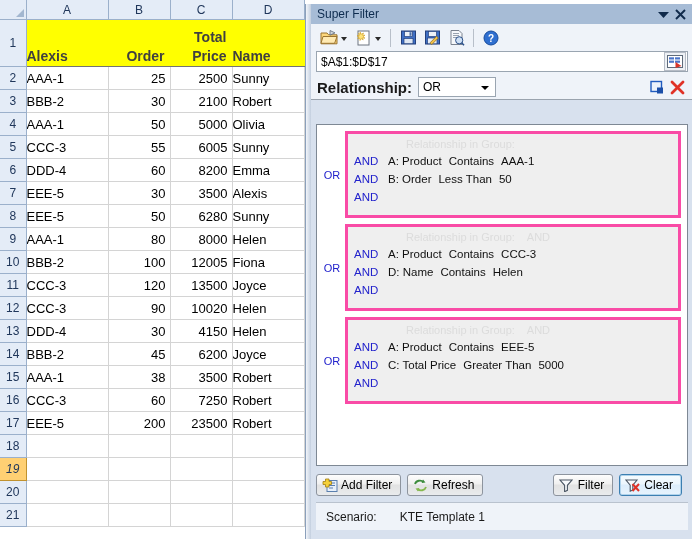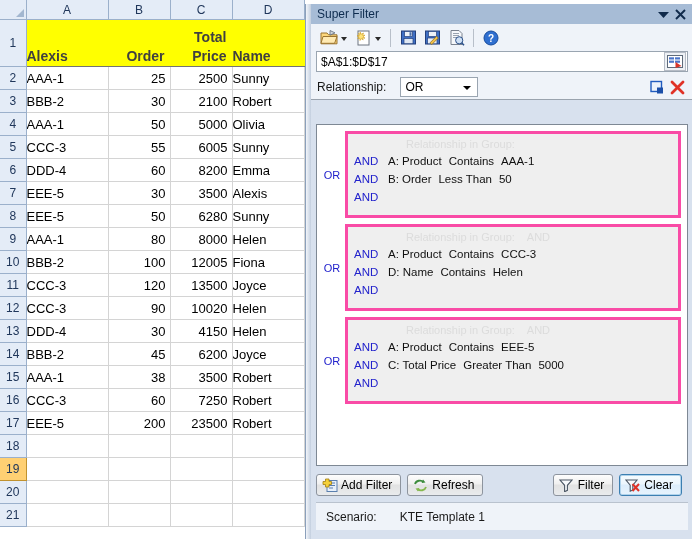--- a/index.html
+++ b/index.html
@@ -54,20 +54,21 @@
     text-align: center;
     font-size: 12px;
     color: #20375b;
     font-weight: normal;
   }
   .row-head.selected {
     background: #ffd073;
     border-right: 1px solid #c0922f;
     border-bottom: 1px solid #c0922f;
     color: #20375b;
+    font-style: italic;
   }
   td.cell {
     border-right: 1px solid #d4d4d4;
     border-bottom: 1px solid #d4d4d4;
     height: 22px;
     padding: 0 3px;
     font-size: 13px;
     color: #000;
     overflow: hidden;
     white-space: nowrap;
@@ -171,21 +172,21 @@
   }
 
   .rel-row {
     height: 25px;
     background:#eff3f9;
     display:flex; align-items:center;
     padding: 0 6px;
     box-sizing:border-box;
     border-bottom: 1px solid #9aa3ae;
   }
-  .rel-label { font-size:12px; color:#1a1a1a; margin-right:14px; }
+  .rel-label { font-size:15px; color:#1a1a1a; margin-right:6px;font-weight:bold; }
   .rel-select {
     width: 78px; height: 20px;
     background:#fff; border:1px solid #9aa5b1;
     display:flex; align-items:center;
     box-sizing:border-box;
     position:relative;
   }
   .rel-select .val { font-size:12px; color:#000; padding-left:4px; }
   .rel-select .caret {
     position:absolute; right:6px; top:8px;

